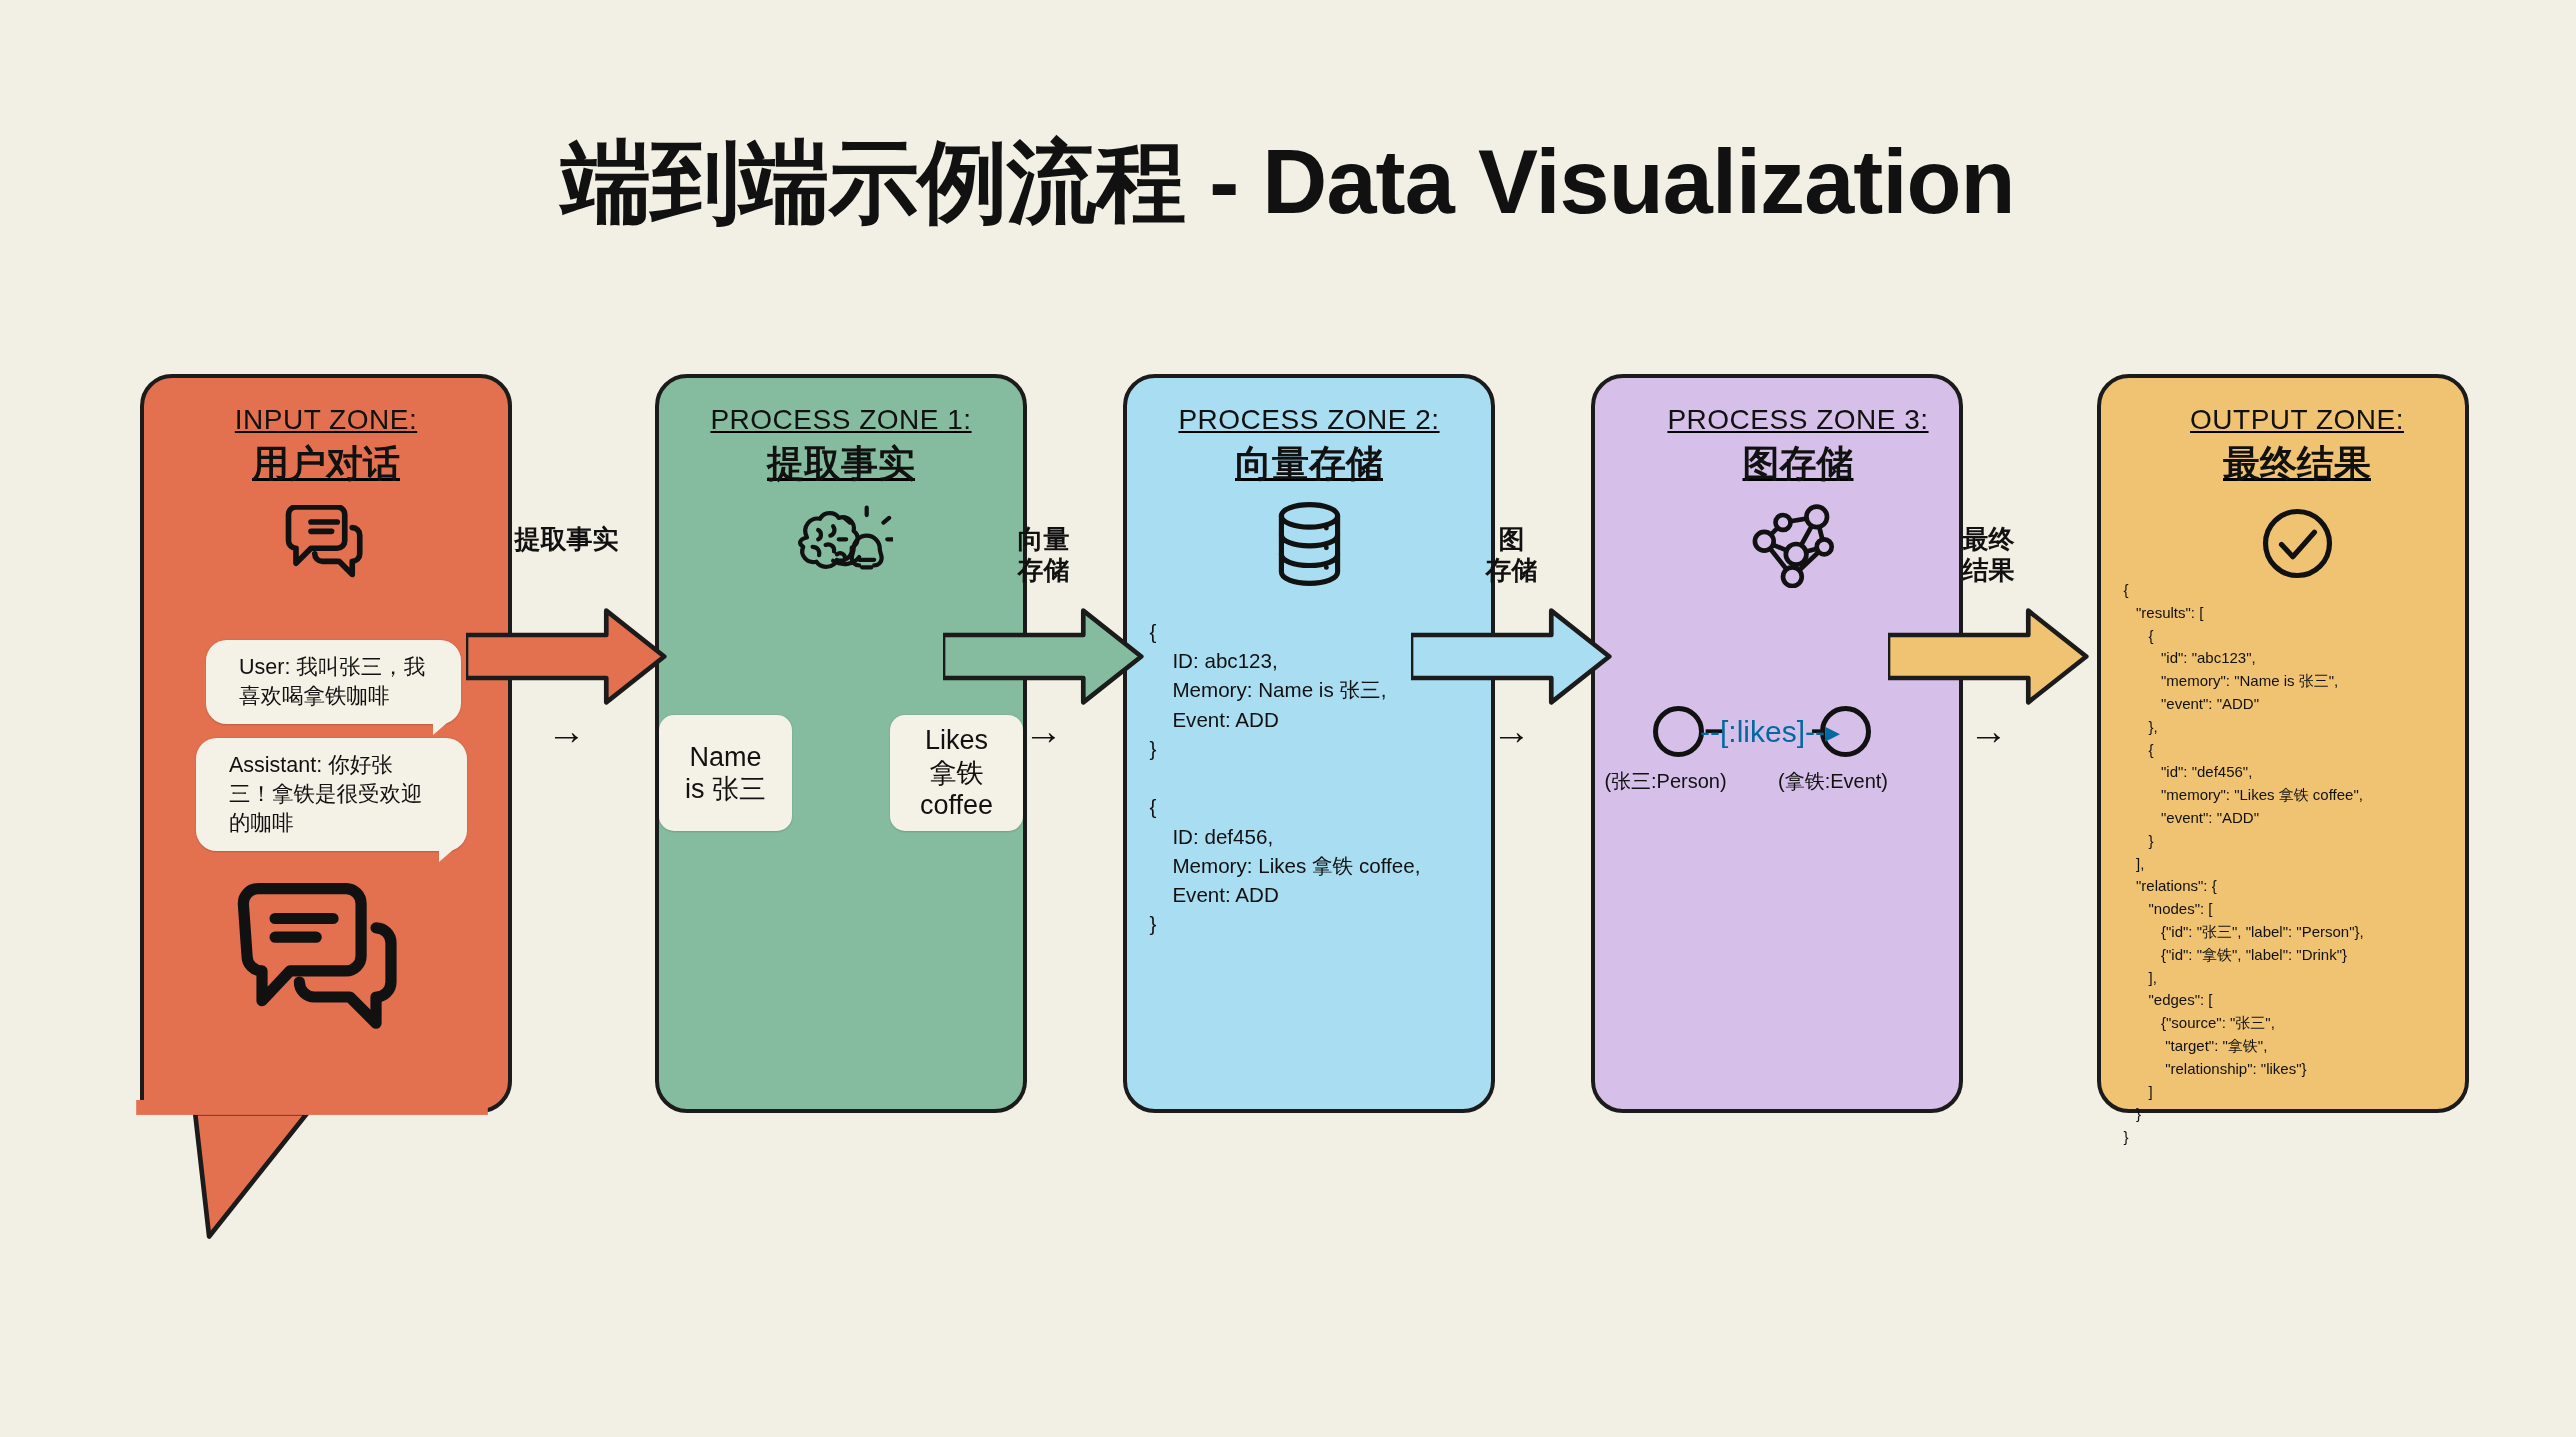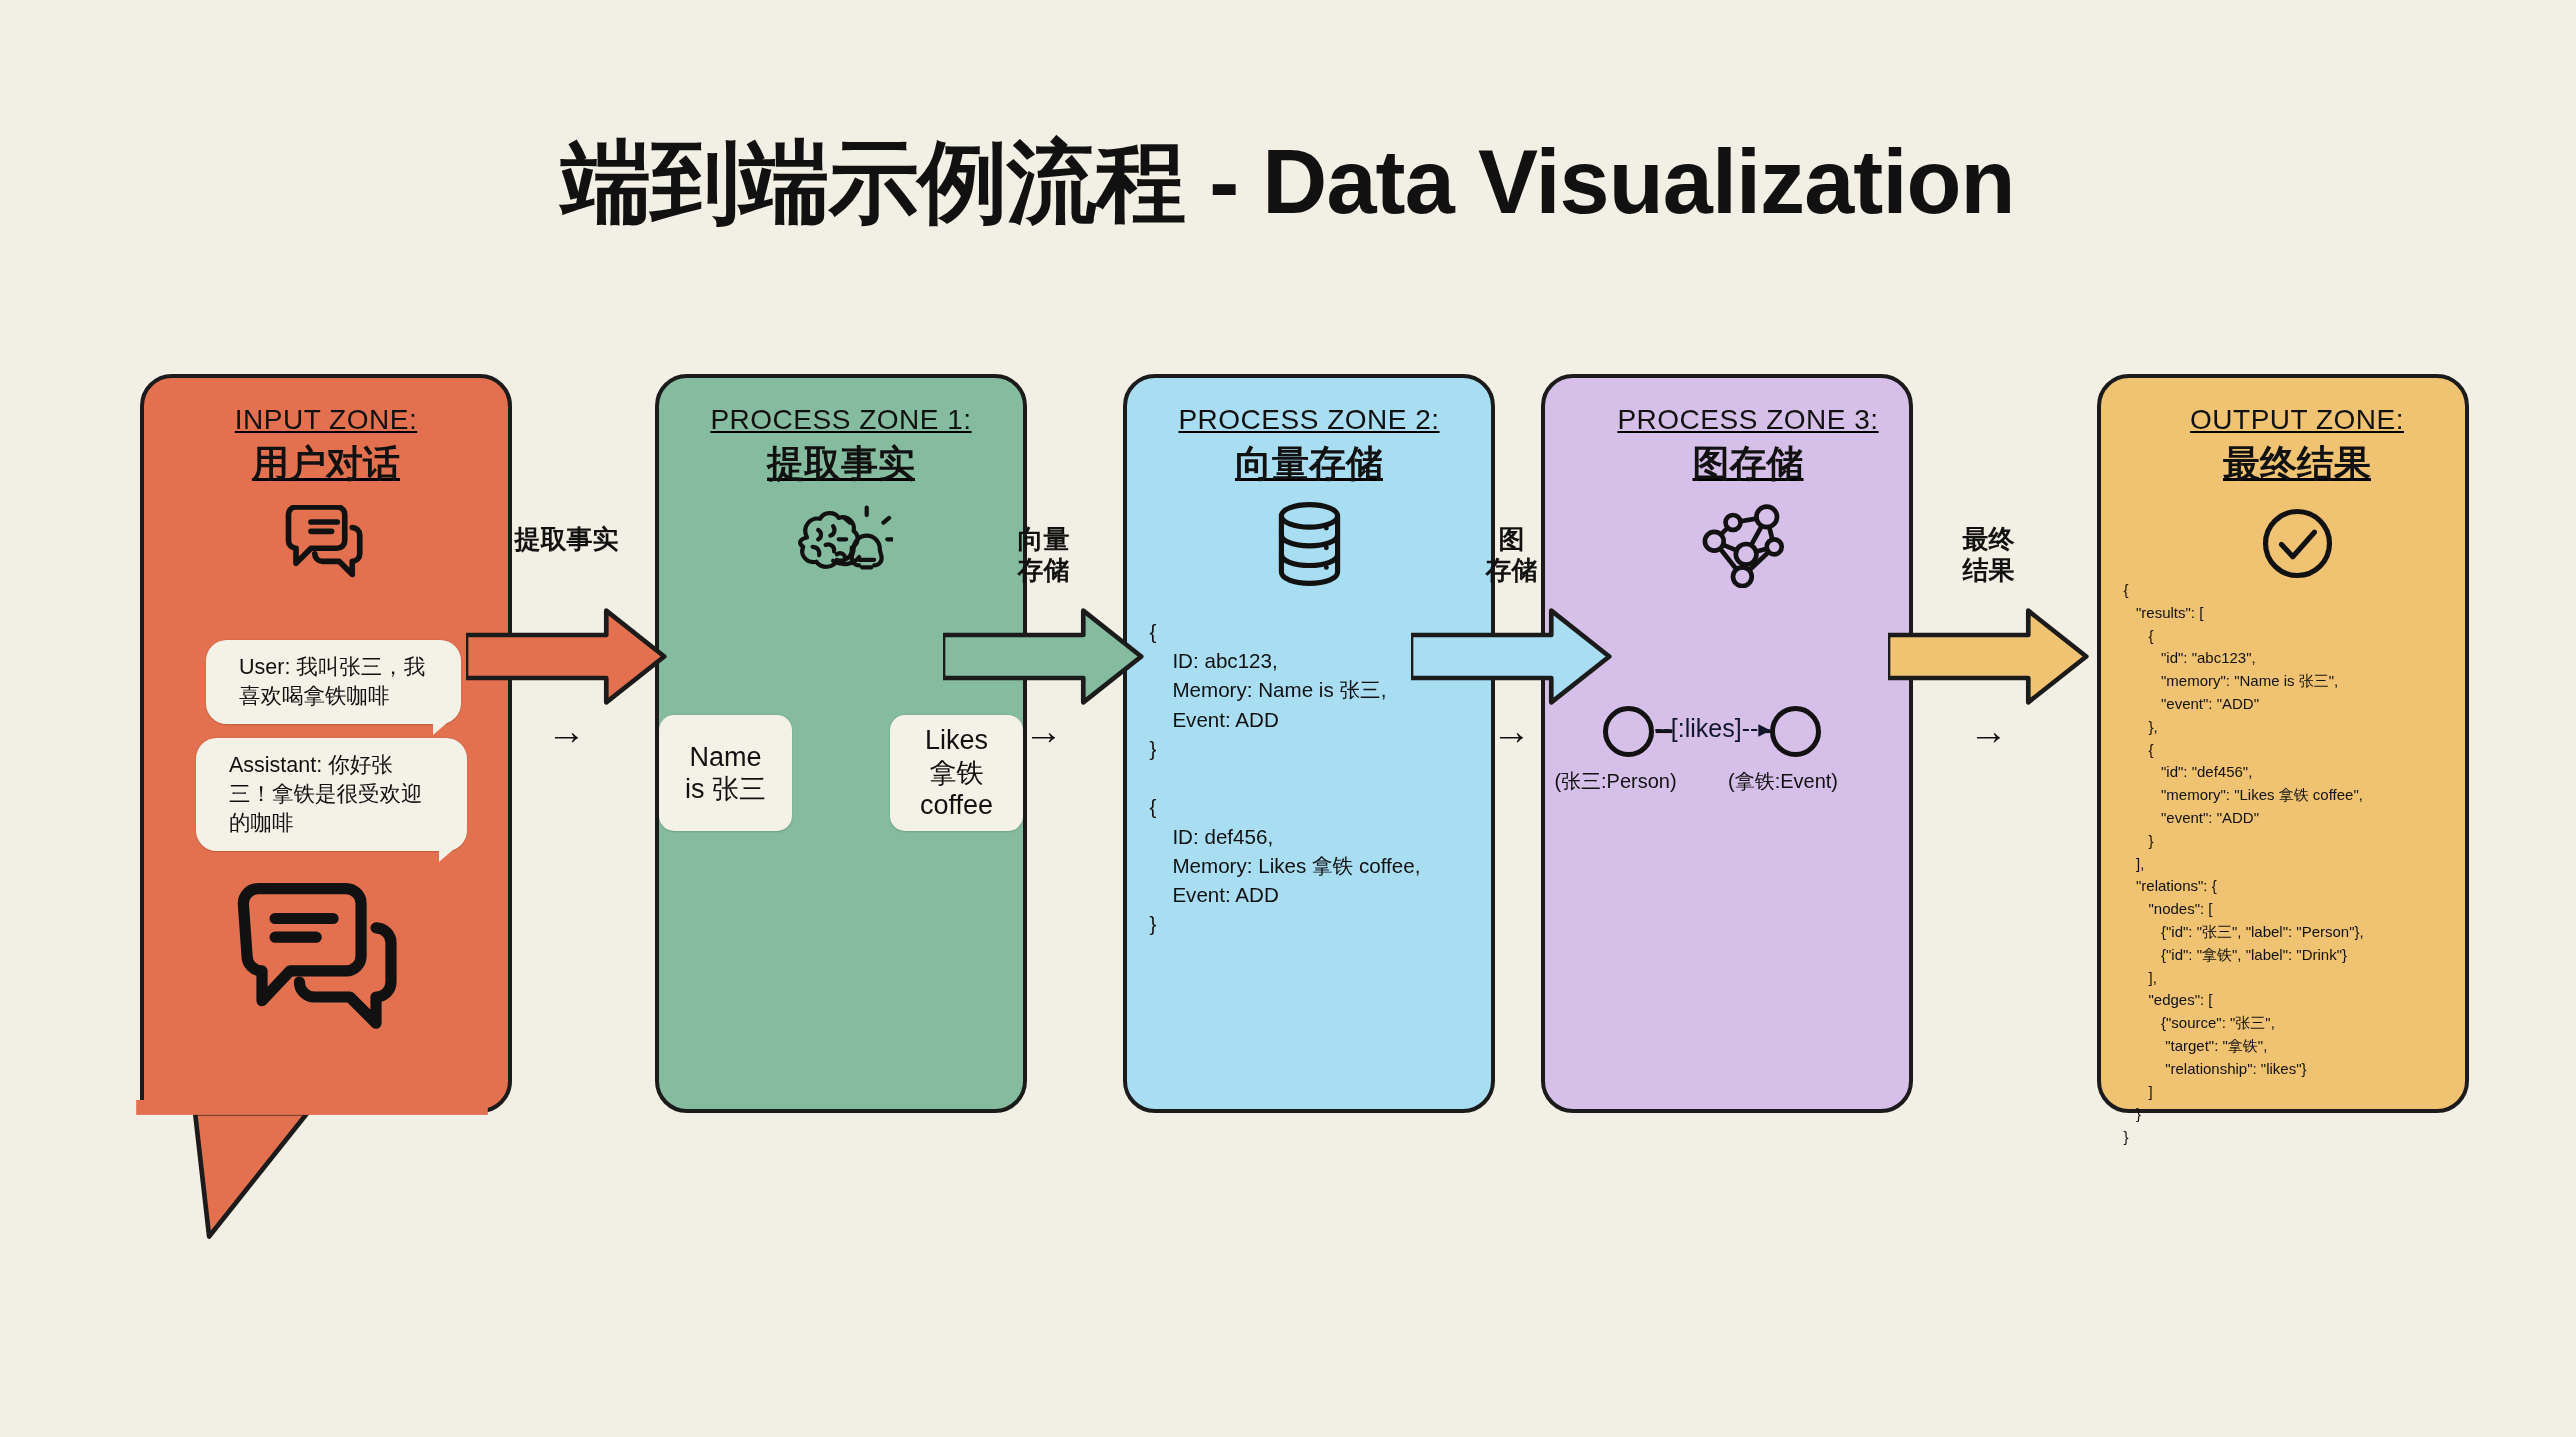--- a/index.html
+++ b/index.html
@@ -48,21 +48,21 @@
   }
   .zone-icon{
     display:flex;justify-content:center;align-items:center;
     margin-top:17px;height:81px;
   }
 
   
   #zone-input{left:140px;height:749px;background:#e3714f;}
   #zone-p1{left:655px;height:449px;background:#85bb9e;}
   #zone-p2{left:1123px;height:449px;background:#a9ddf2;}
-  #zone-p3{left:1541px;height:449px;background:#d6bfe8;padding-left:42px;}
+  #zone-p3{left:1591px;height:449px;background:#d6bfe8;padding-left:42px;}
   #zone-out{left:2097px;height:449px;background:#f0c372;}
 
   
   #zone-input{height:431px;}
   #zone-p1{height:431px;}
   #zone-p2{height:431px;}
   #zone-p3{height:431px;}
   #zone-out{height:431px;padding-left:28px;}
 
   
@@ -145,21 +145,21 @@
     width:51px;height:51px;border-radius:50%;
     border:5.6px solid #111;
     box-sizing:border-box;
     background:transparent;
   }
   #gnode-a{left:58px;top:28px;}
   #gnode-b{left:225px;top:28px;}
   .gedge-label{
     position:absolute;left:105px;top:36px;
     width:125px;text-align:center;
-    font-size:25px;color:#0f172a;
+    font-size:30px;color:#0369a1;
     white-space:nowrap;
   }
   .gcaption{
     position:absolute;font-size:20px;color:#111;white-space:nowrap;
   }
   #gcap-a{left:9.4px;top:90px;}
   #gcap-b{left:183px;top:90px;}
 
   
   .arrow-group{position:absolute;top:524px;width:187px;height:281px;}

